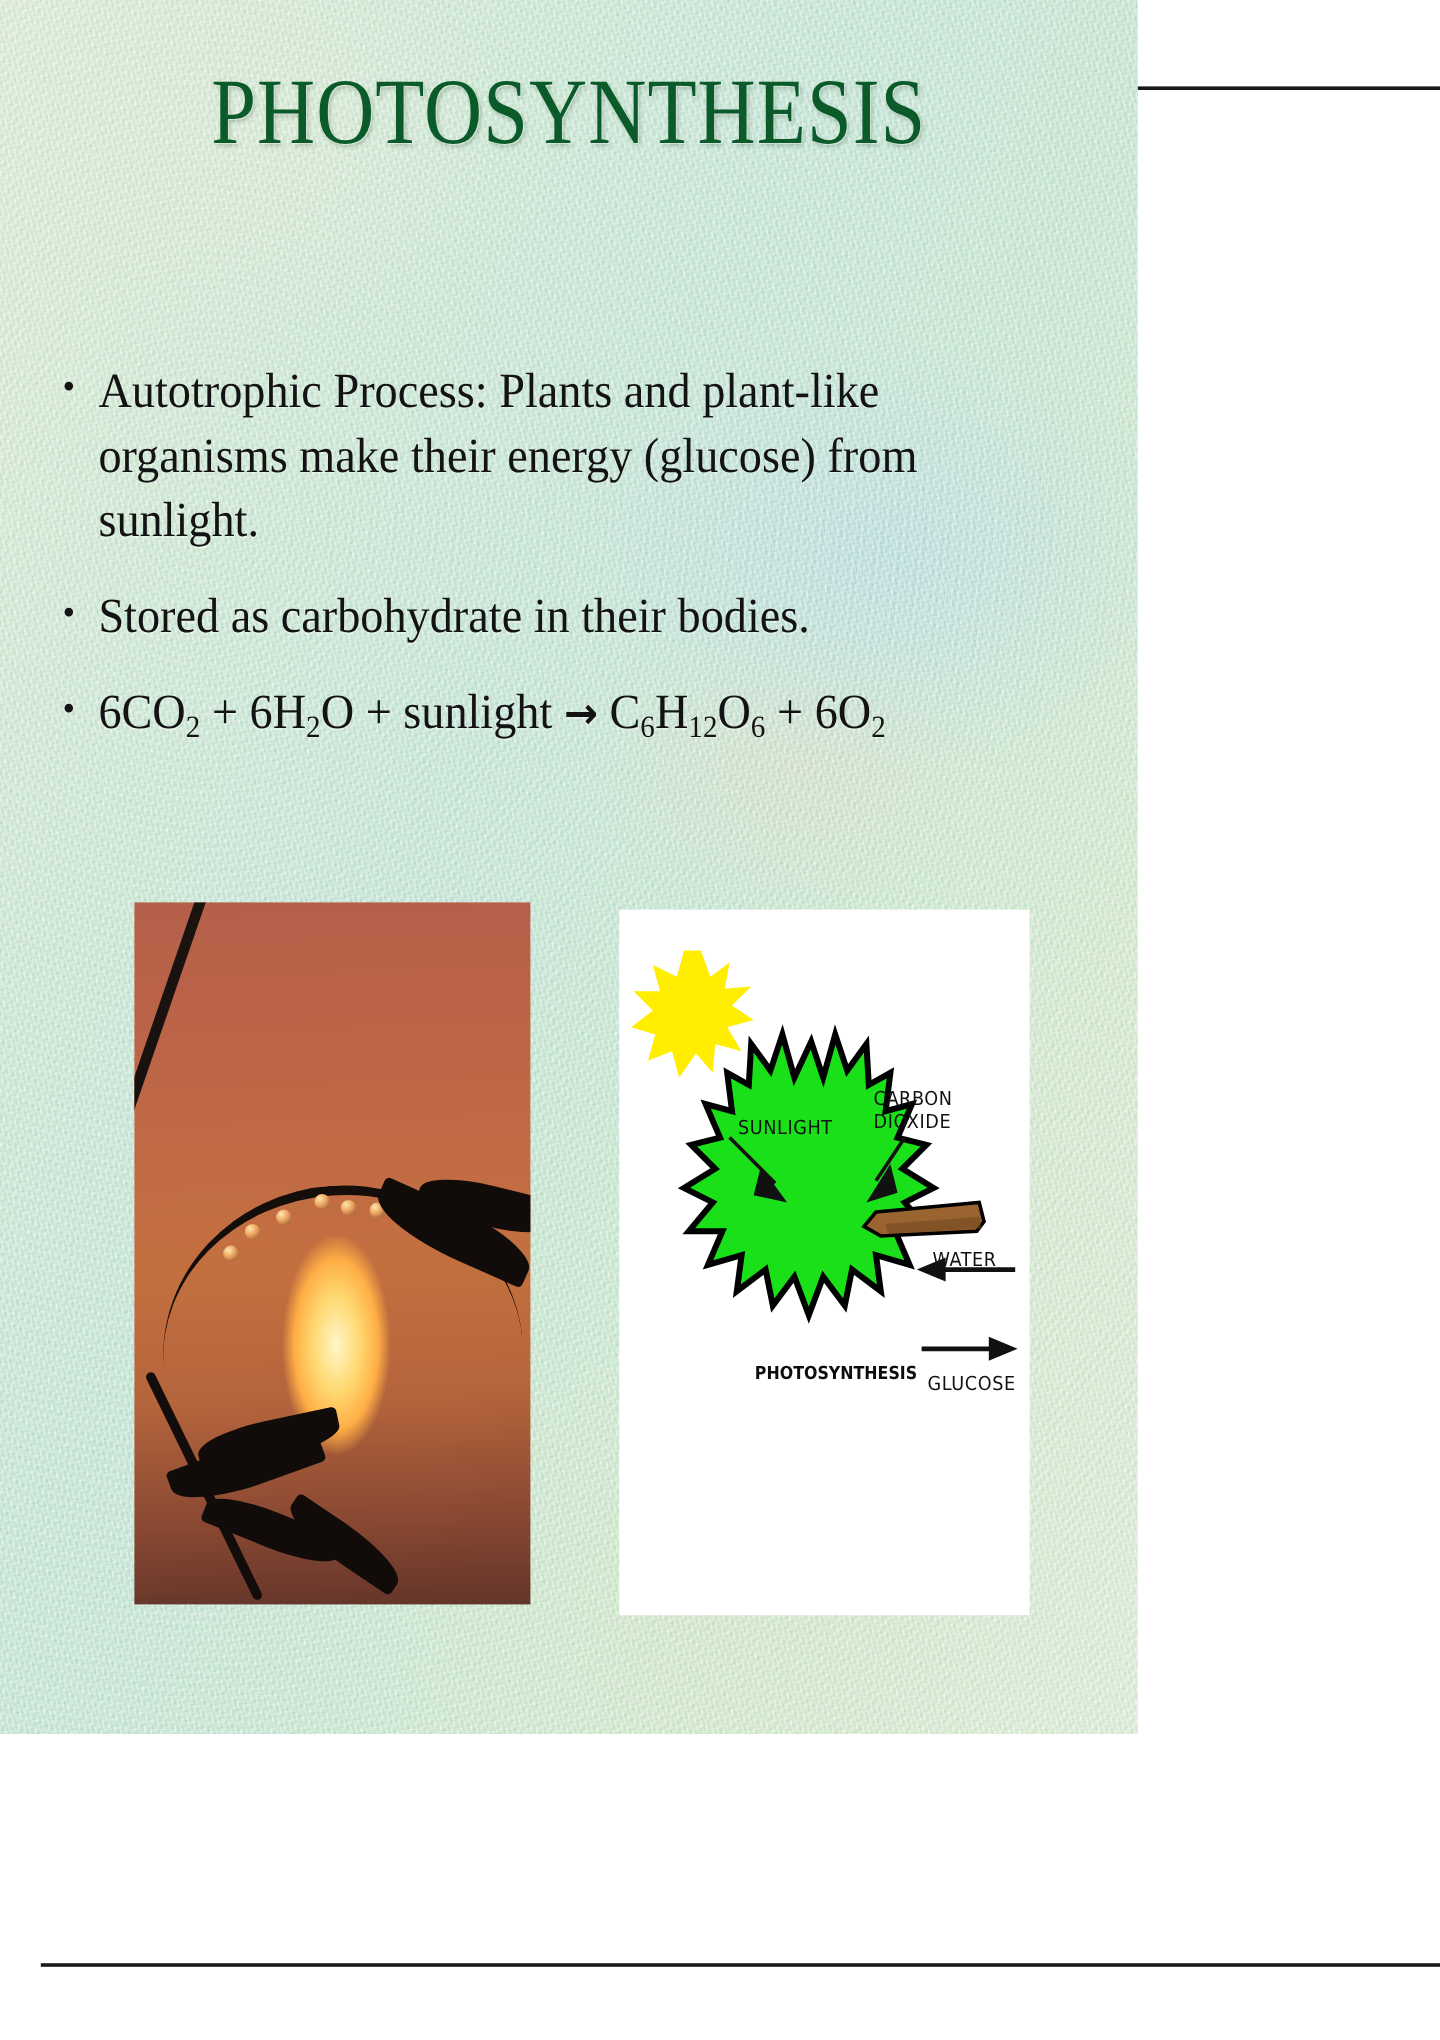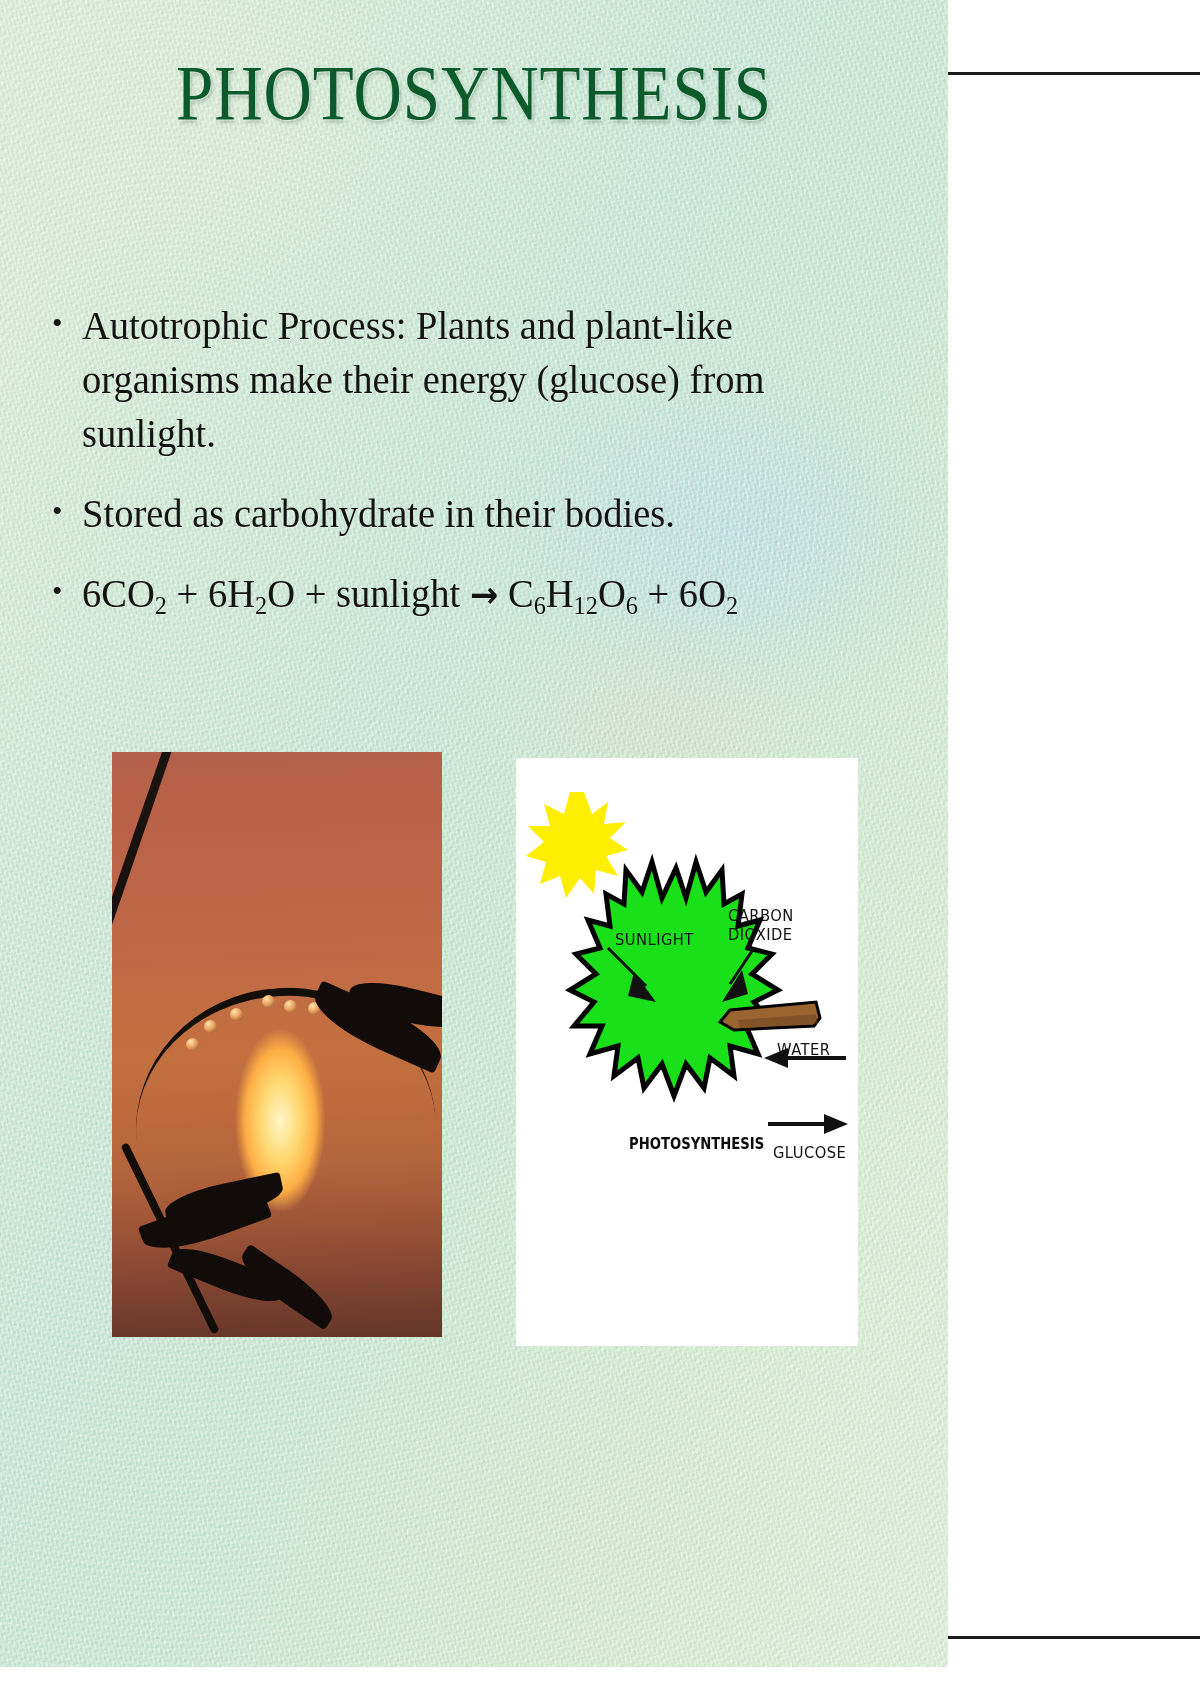--- a/index.html
+++ b/index.html
@@ -16,21 +16,21 @@
     position:absolute;left:948px;top:72px;width:252px;height:0;
     border-top:3px solid #1a1a1a;
   }
   #bottom-rule{
     position:absolute;left:34px;top:1636px;width:1166px;height:0;
     border-top:3px solid #1a1a1a;
   }
 
   
   #slide{
-    position:absolute;left:0;top:0;width:948px;height:1667px;
+    position:absolute;left:0;top:0;width:948px;height:1445px;
     overflow:hidden;
     background:
       radial-gradient(ellipse 360px 260px at 78% 32%, rgba(176,214,226,.75) 0%, rgba(176,214,226,0) 70%),
       radial-gradient(ellipse 300px 220px at 22% 8%, rgba(214,232,208,.85) 0%, rgba(214,232,208,0) 72%),
       radial-gradient(ellipse 420px 300px at 62% 92%, rgba(205,228,196,.8) 0%, rgba(205,228,196,0) 72%),
       radial-gradient(ellipse 240px 180px at 70% 44%, rgba(226,214,186,.40) 0%, rgba(226,214,186,0) 70%),
       linear-gradient(118deg,#d9ead0 0%,#c9e6cf 22%,#bfe2d2 42%,#c2e4cd 58%,#cfe8c9 78%,#d8ecd2 100%);
   }
   
   #slide::before{

